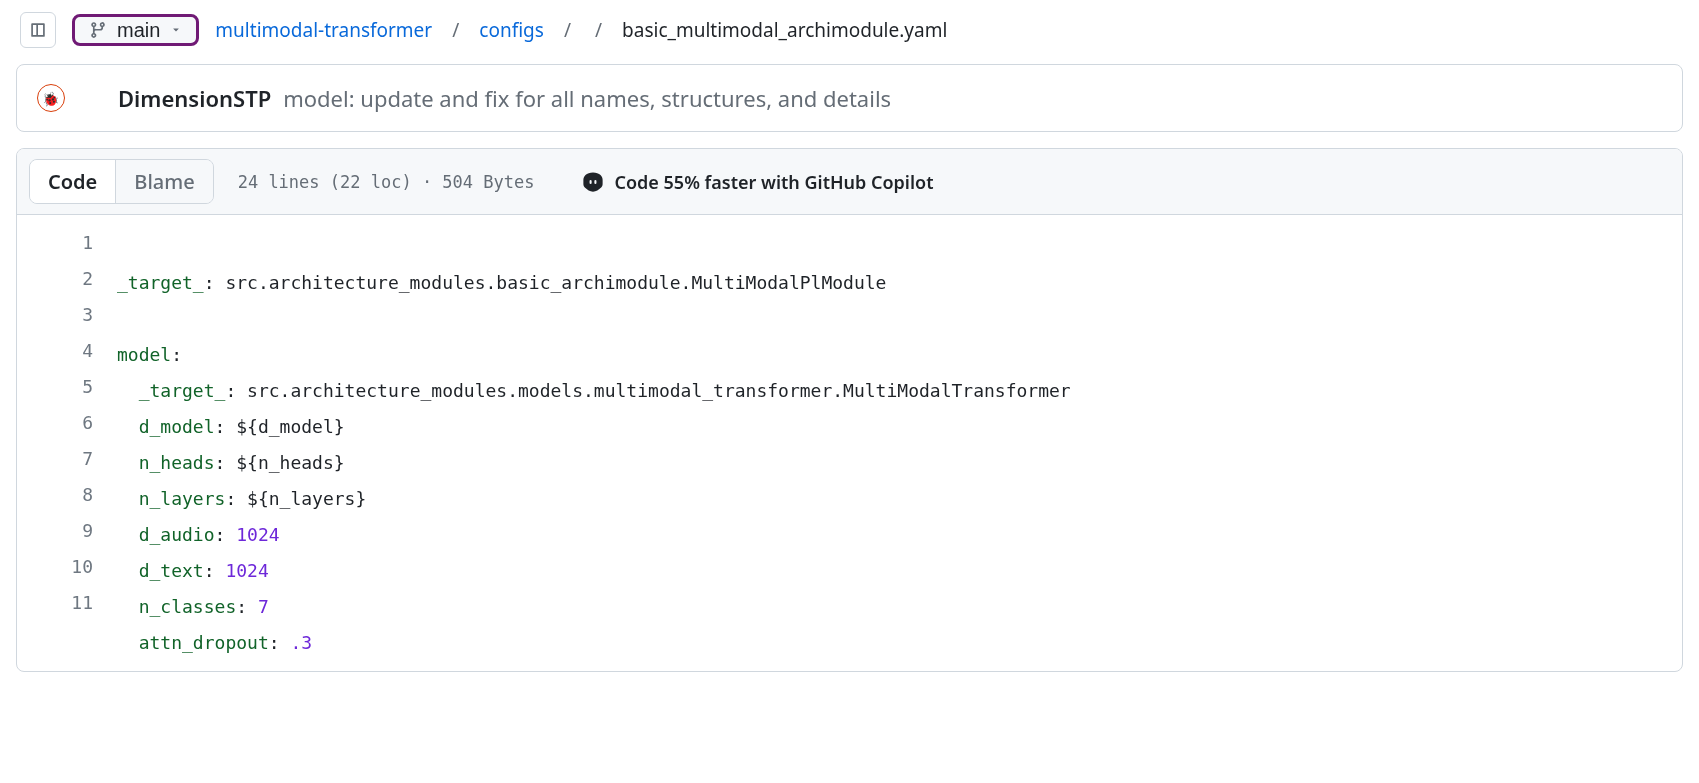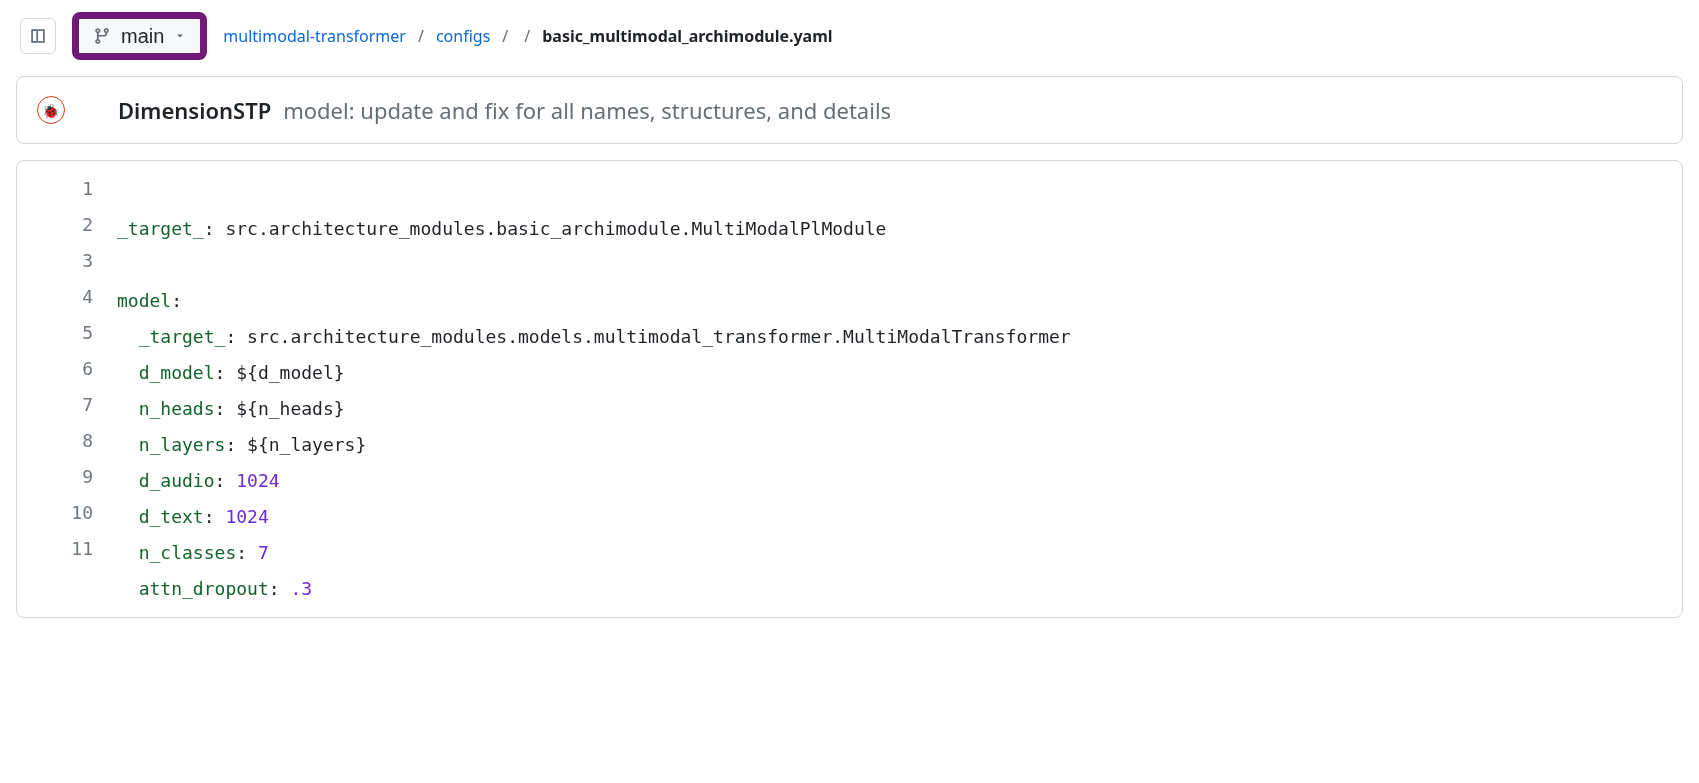--- a/index.html
+++ b/index.html
@@ -23,42 +23,42 @@
     width: 36px; height: 36px;
     border: 1px solid #d0d7de;
     border-radius: 6px;
     background: #fff;
     display: flex; align-items: center; justify-content: center;
     cursor: pointer;
   }
   .sidepanel-btn svg { fill: #656d76; }
 
   .branch-btn {
-    height: 48px;
+    height: 32px;
     padding: 0 14px;
-    border: 7px solid #701a75;
+    border: 3px solid #701a75;
     border-radius: 8px;
     background: #f6f8fa;
     display: inline-flex; align-items: center; gap: 10px;
     font-size: 20px;
     font-weight: 500;
     color: #1f2328;
     cursor: pointer;
   }
   .branch-btn svg { fill: #656d76; }
 
   .breadcrumb {
-    font-size: 16px;
+    font-size: 19px;
     display: flex;
     align-items: center;
     flex-wrap: wrap;
-    gap: 8px;
+    gap: 16px;
   }
   .breadcrumb .sep { color: #656d76; padding: 0 4px; }
-  .breadcrumb .current { font-weight: 700; color: #1f2328; }
+  .breadcrumb .current { font-weight: 400; color: #1f2328; }
 
   .commit-box {
     border: 1px solid #d0d7de;
     border-radius: 8px;
     padding: 18px 20px;
     display: flex;
     align-items: center;
     gap: 12px;
     margin: 0 4px 16px 4px;
   }
@@ -174,20 +174,33 @@
   </nav>
 </div>
 
 <div class="commit-box">
   <span class="avatar">🐞</span>
   <span class="commit-author">DimensionSTP</span>
   <span class="commit-msg">model: update and fix for all names, structures, and details</span>
 </div>
 
 <div class="file-box">
+  <div class="file-toolbar">
+    <div class="tab-group">
+      <div class="tab active">Code</div>
+      <div class="tab">Blame</div>
+    </div>
+    <span class="file-stats">24 lines (22 loc) · 504 Bytes</span>
+    <div class="copilot-promo">
+      <svg width="22" height="22" viewBox="0 0 16 16">
+          <path d="M7.998 1c-2.26 0-4.2.66-5.45 1.84C1.4 3.93 1 5.27 1 6.5v3c0 .98.4 1.86 1.05 2.47C3.8 13.6 5.74 15 7.998 15c2.26 0 4.2-1.4 5.95-3.03.65-.61 1.05-1.49 1.05-2.47v-3c0-1.23-.4-2.57-1.55-3.66C12.2 1.66 10.26 1 7.998 1ZM5.5 7.25a.75.75 0 1 1 1.5 0v1.5a.75.75 0 0 1-1.5 0Zm3.5 0a.75.75 0 1 1 1.5 0v1.5a.75.75 0 0 1-1.5 0Z"></path>
+        </svg>
+      <span>Code 55% faster with GitHub Copilot</span>
+    </div>
+  </div>
 
   <div class="code-area">
     <div class="gutter" id="gutter">
         <div>1</div>
         <div>2</div>
         <div>3</div>
         <div>4</div>
         <div>5</div>
         <div>6</div>
         <div>7</div>

